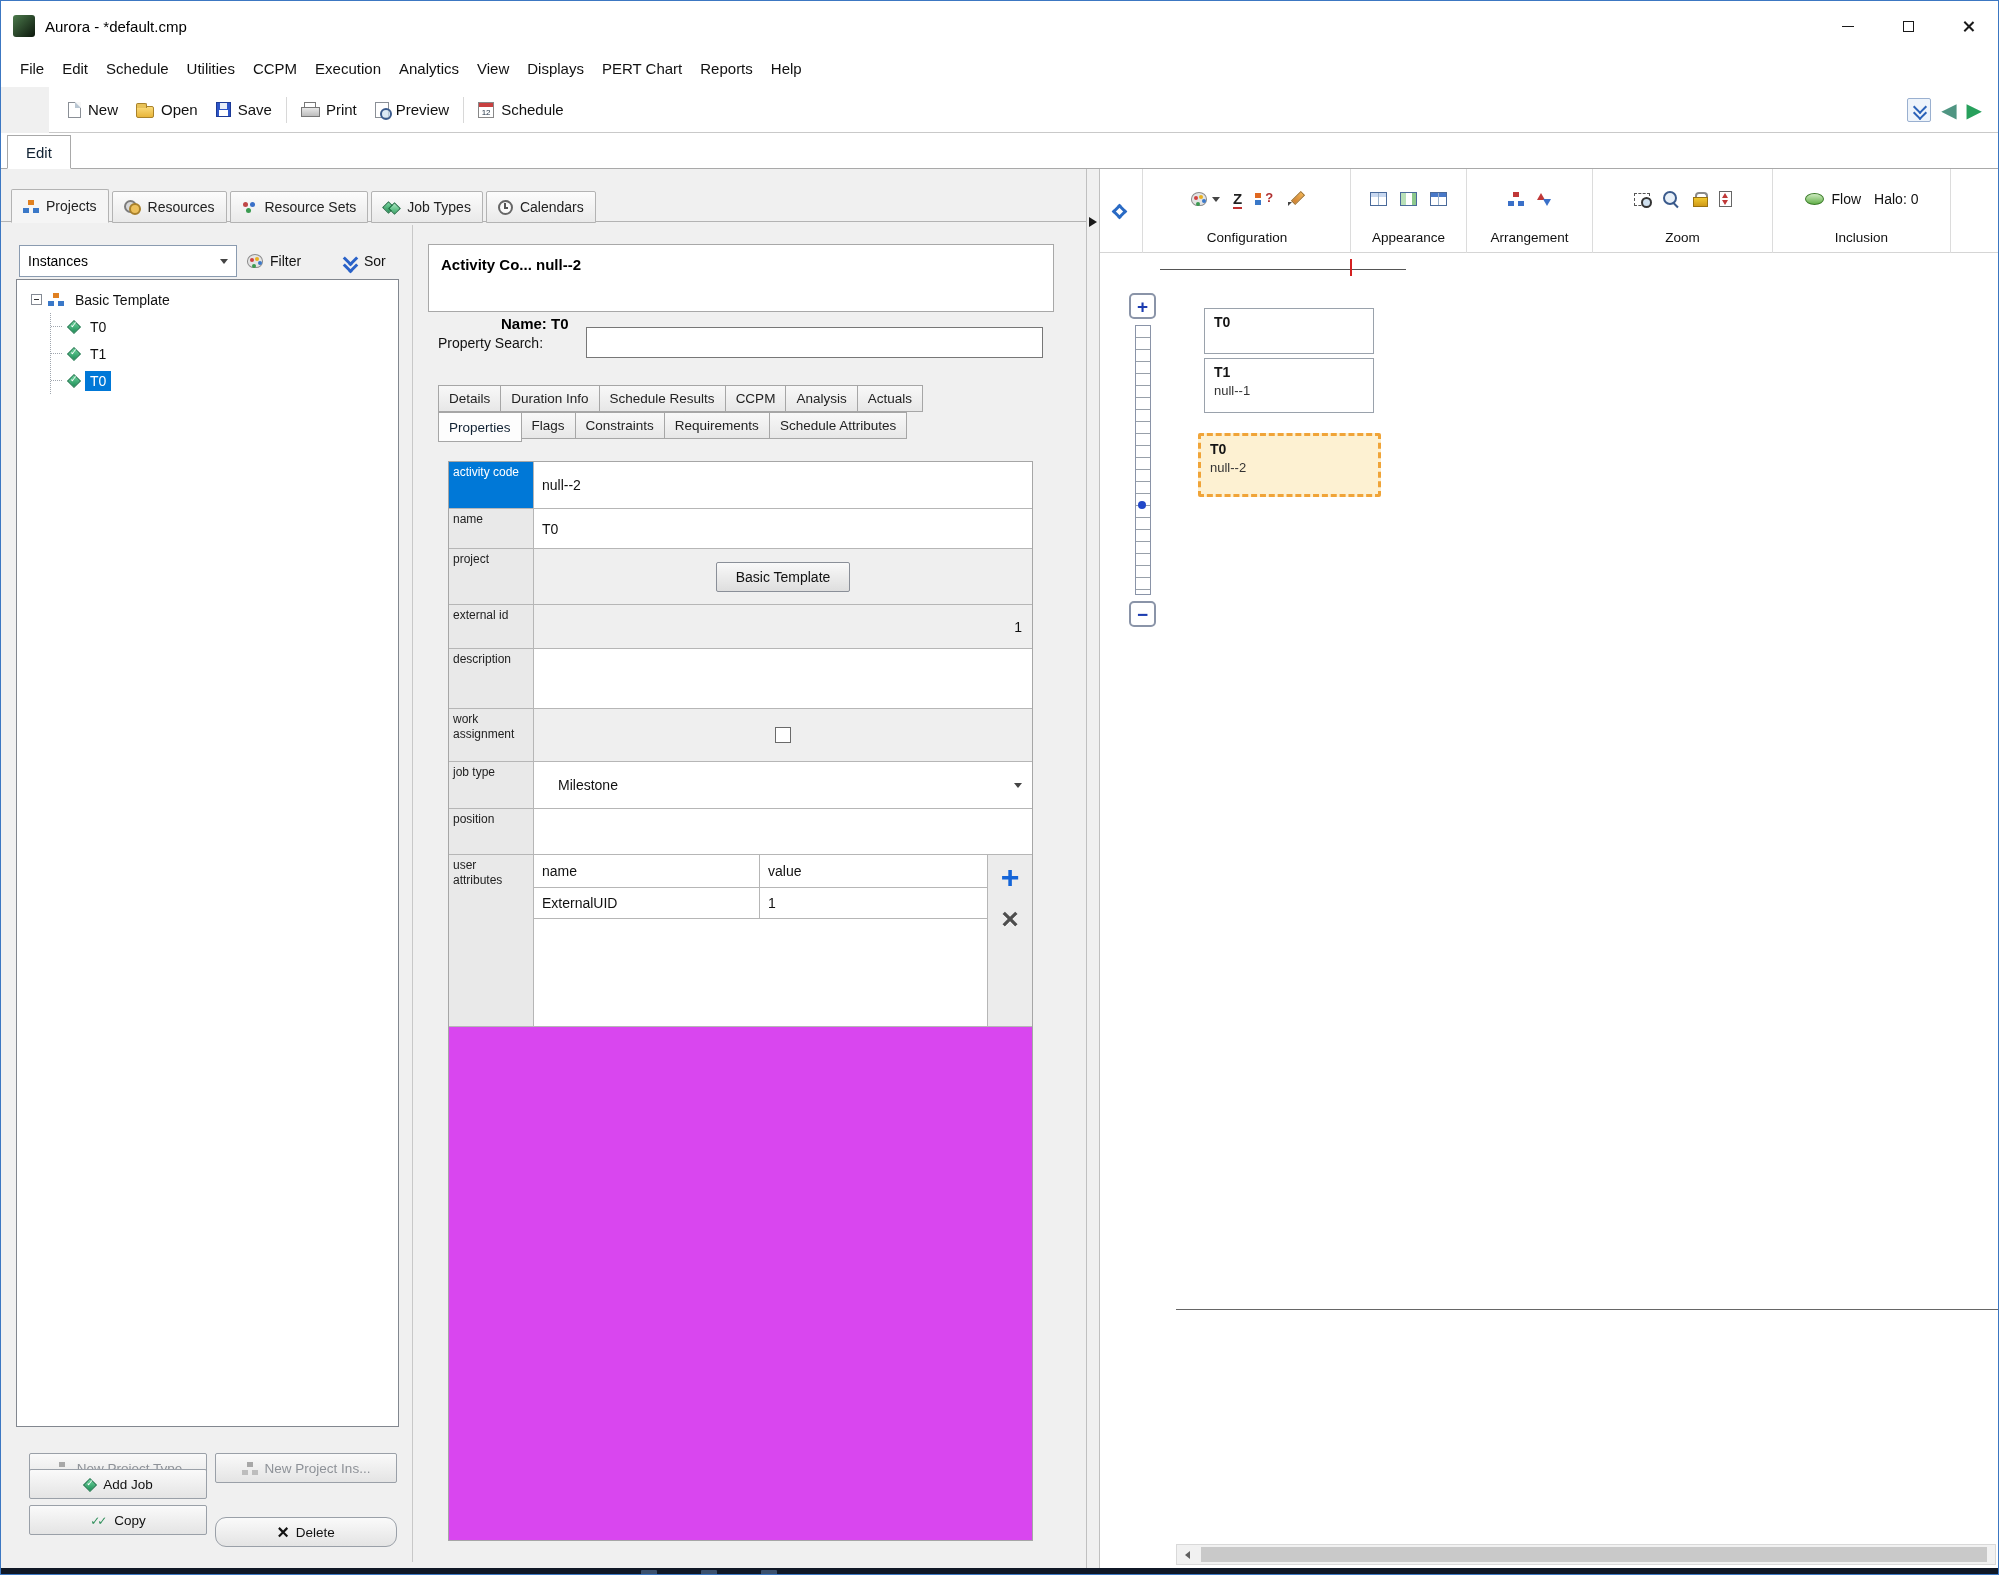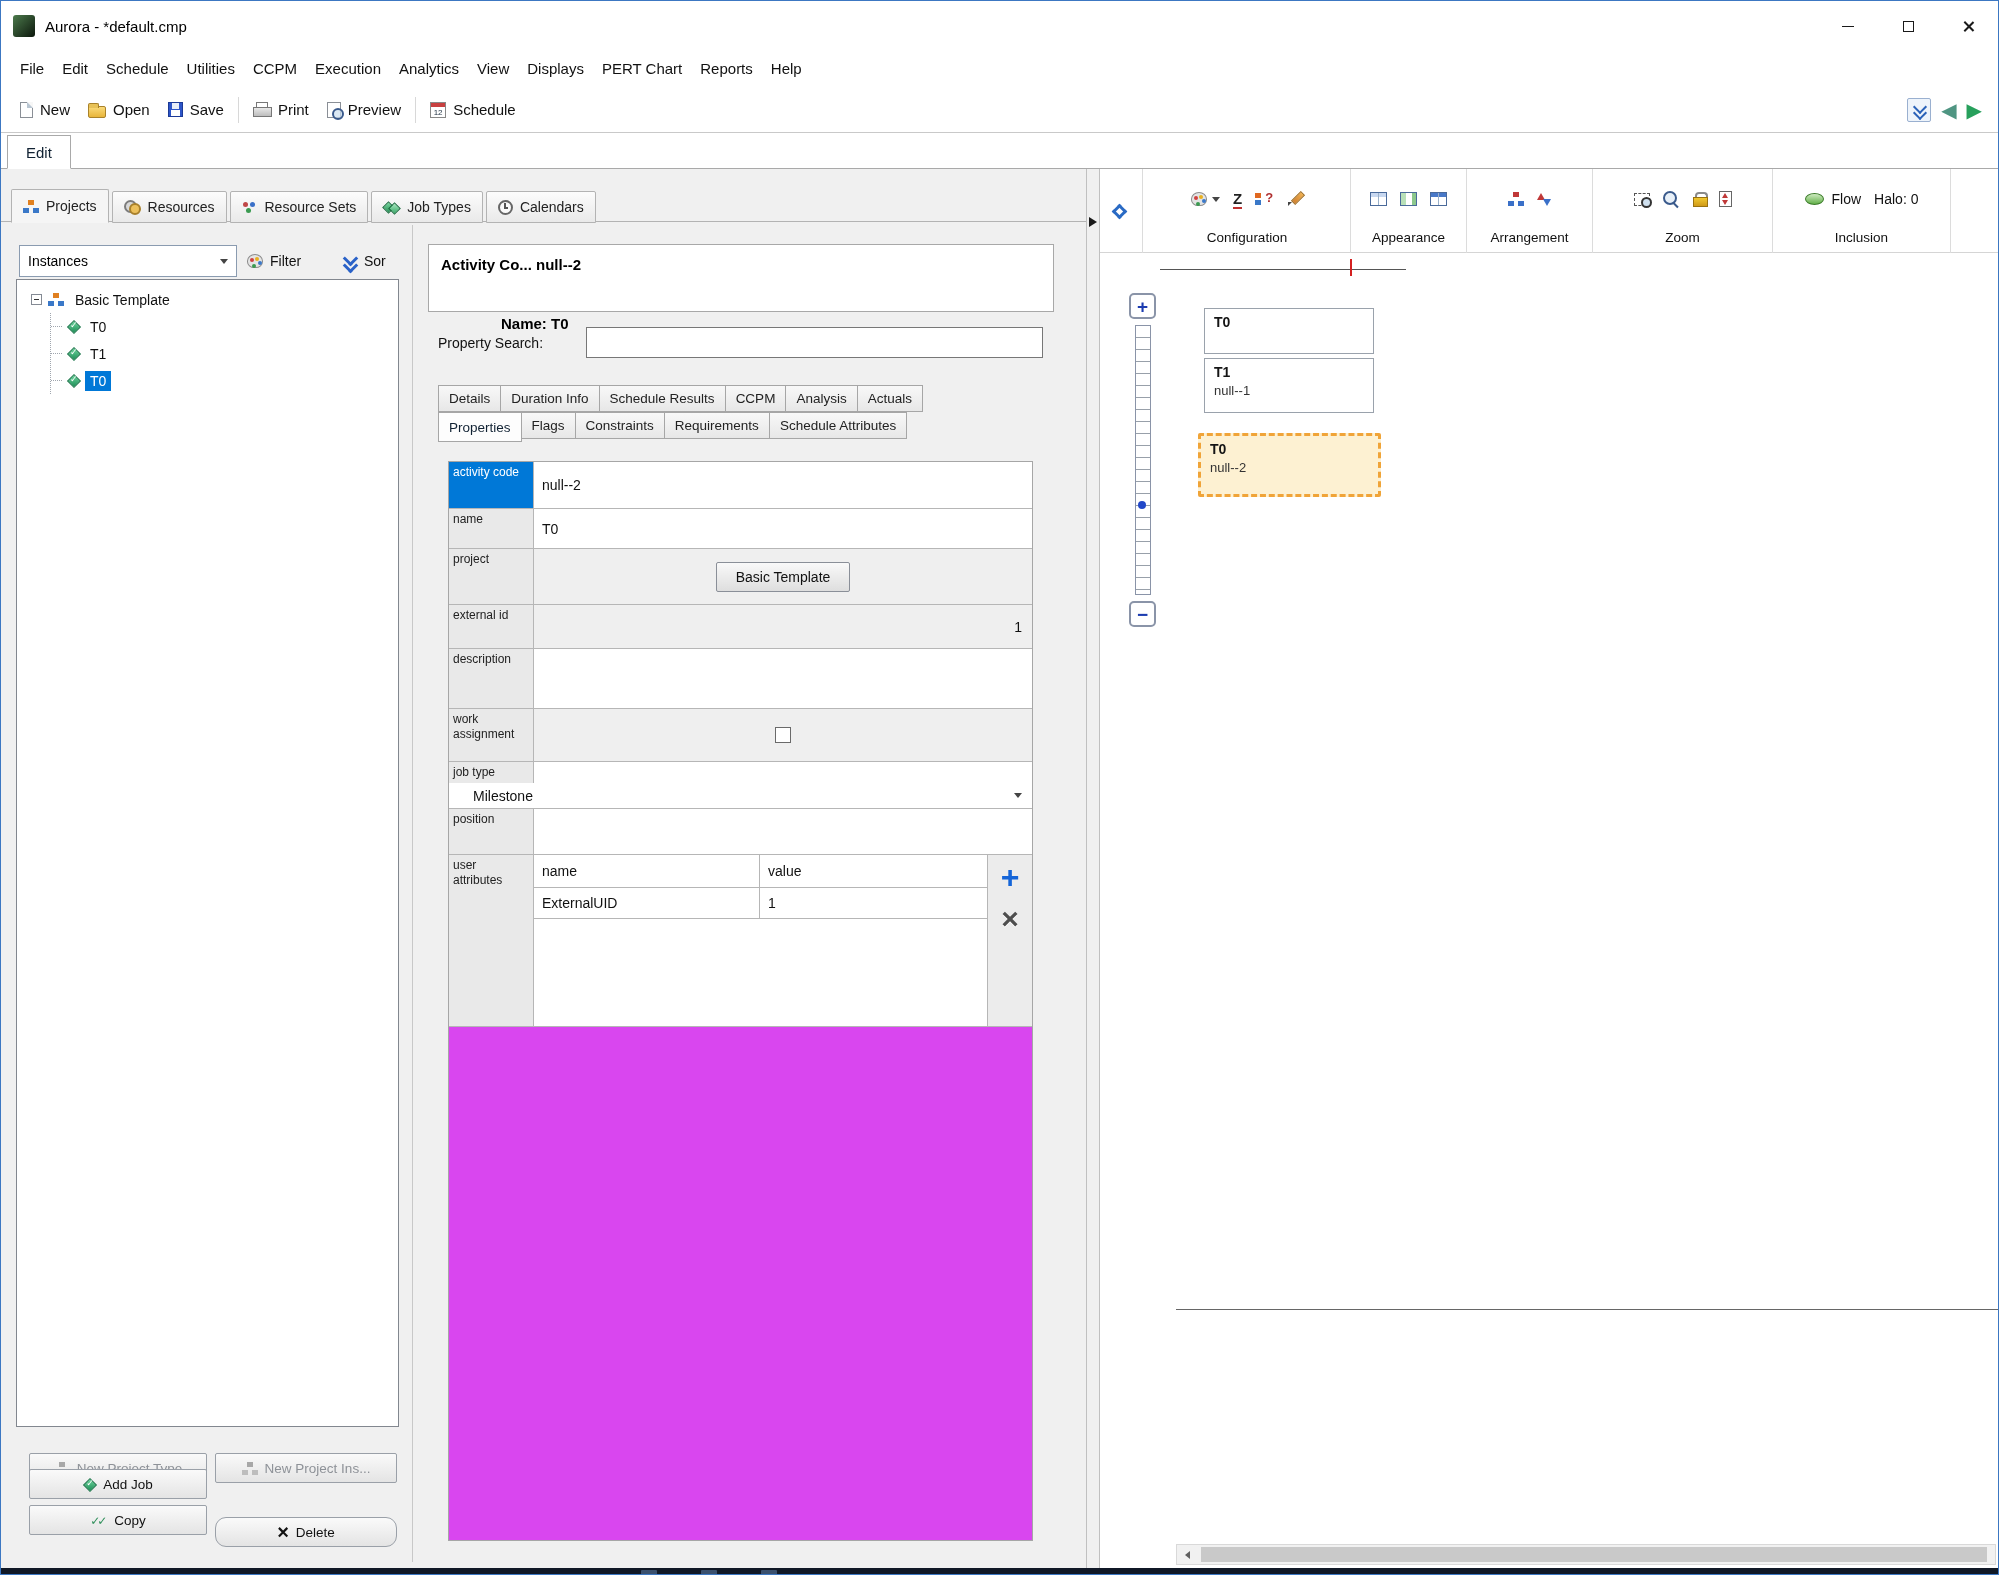--- a/index.html
+++ b/index.html
@@ -16,21 +16,21 @@
   .glyph-max{width:11px;height:11px;border:1px solid #1a1a1a;}
   .glyph-close{position:relative;width:13px;height:13px;}
   .glyph-close::before,.glyph-close::after{content:"";position:absolute;left:6px;top:0;width:1.5px;height:13px;background:#1a1a1a;}
   .glyph-close::before{transform:rotate(45deg);} .glyph-close::after{transform:rotate(-45deg);}
 
   
   #menubar{height:36px;background:#fff;display:flex;align-items:center;padding-left:10px;font-size:15px;color:#111;}
   .mitem{padding:0 9px;line-height:36px;}
 
   
-  #toolbar{height:46px;background:#fff;border-bottom:1px solid #c9c9c9;display:flex;align-items:center;padding:0 10px;font-size:15px;}
+  #toolbar{height:46px;background:#fff;border-bottom:1px solid #c9c9c9;display:flex;align-items:center;padding:0 10px;font-size:15px;margin-left:48px;}
   .tbtn{display:flex;align-items:center;gap:7px;padding:0 9px;height:36px;color:#111;}
   .tsep{width:1px;height:26px;background:#d8d8d8;margin:0 5px;}
   #tb-right{margin-left:auto;display:flex;align-items:center;gap:10px;padding-right:6px;}
   .arrow-glyph{font-size:20px;line-height:1;}
 
   
   #viewtabs{height:36px;background:#fff;border-bottom:1px solid #a9a9a9;position:relative;}
   .vtab{position:absolute;left:6px;bottom:-1px;height:34px;padding:0 18px;background:#fff;border:1px solid #a9a9a9;border-bottom:1px solid #fff;display:flex;align-items:center;font-size:15px;color:#123;}
 
   
@@ -451,21 +451,21 @@
           <div class="gval">
               <span></span>
             </div>
         </div>
         <div class="grow" style="height:53px;">
           <div class="glab">work assignment</div>
           <div class="gval gray center">
             <span class="cbox"></span>
           </div>
         </div>
-        <div class="grow" style="height:47px;flex-direction:column;">
+        <div class="grow" style="height:47px;">
           <div class="glab">job type</div>
           <div class="gval" style="padding-left:16px;">
             <div class="combo">
               <span style="padding-left:8px;">Milestone</span>
               <span class="combo-btn">
                   <span class="tri-down"></span>
                 </span>
             </div>
           </div>
         </div>

